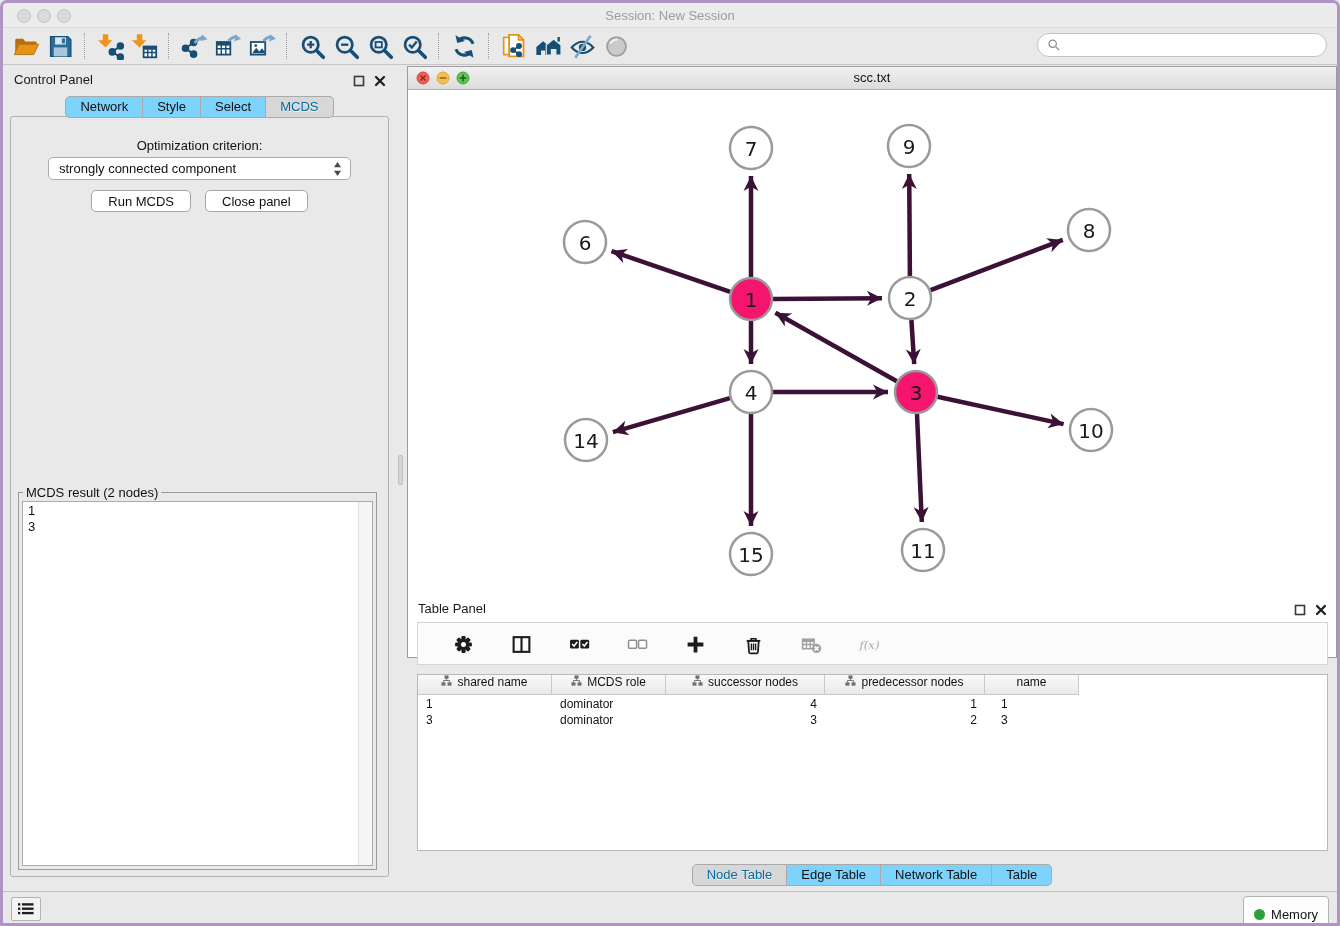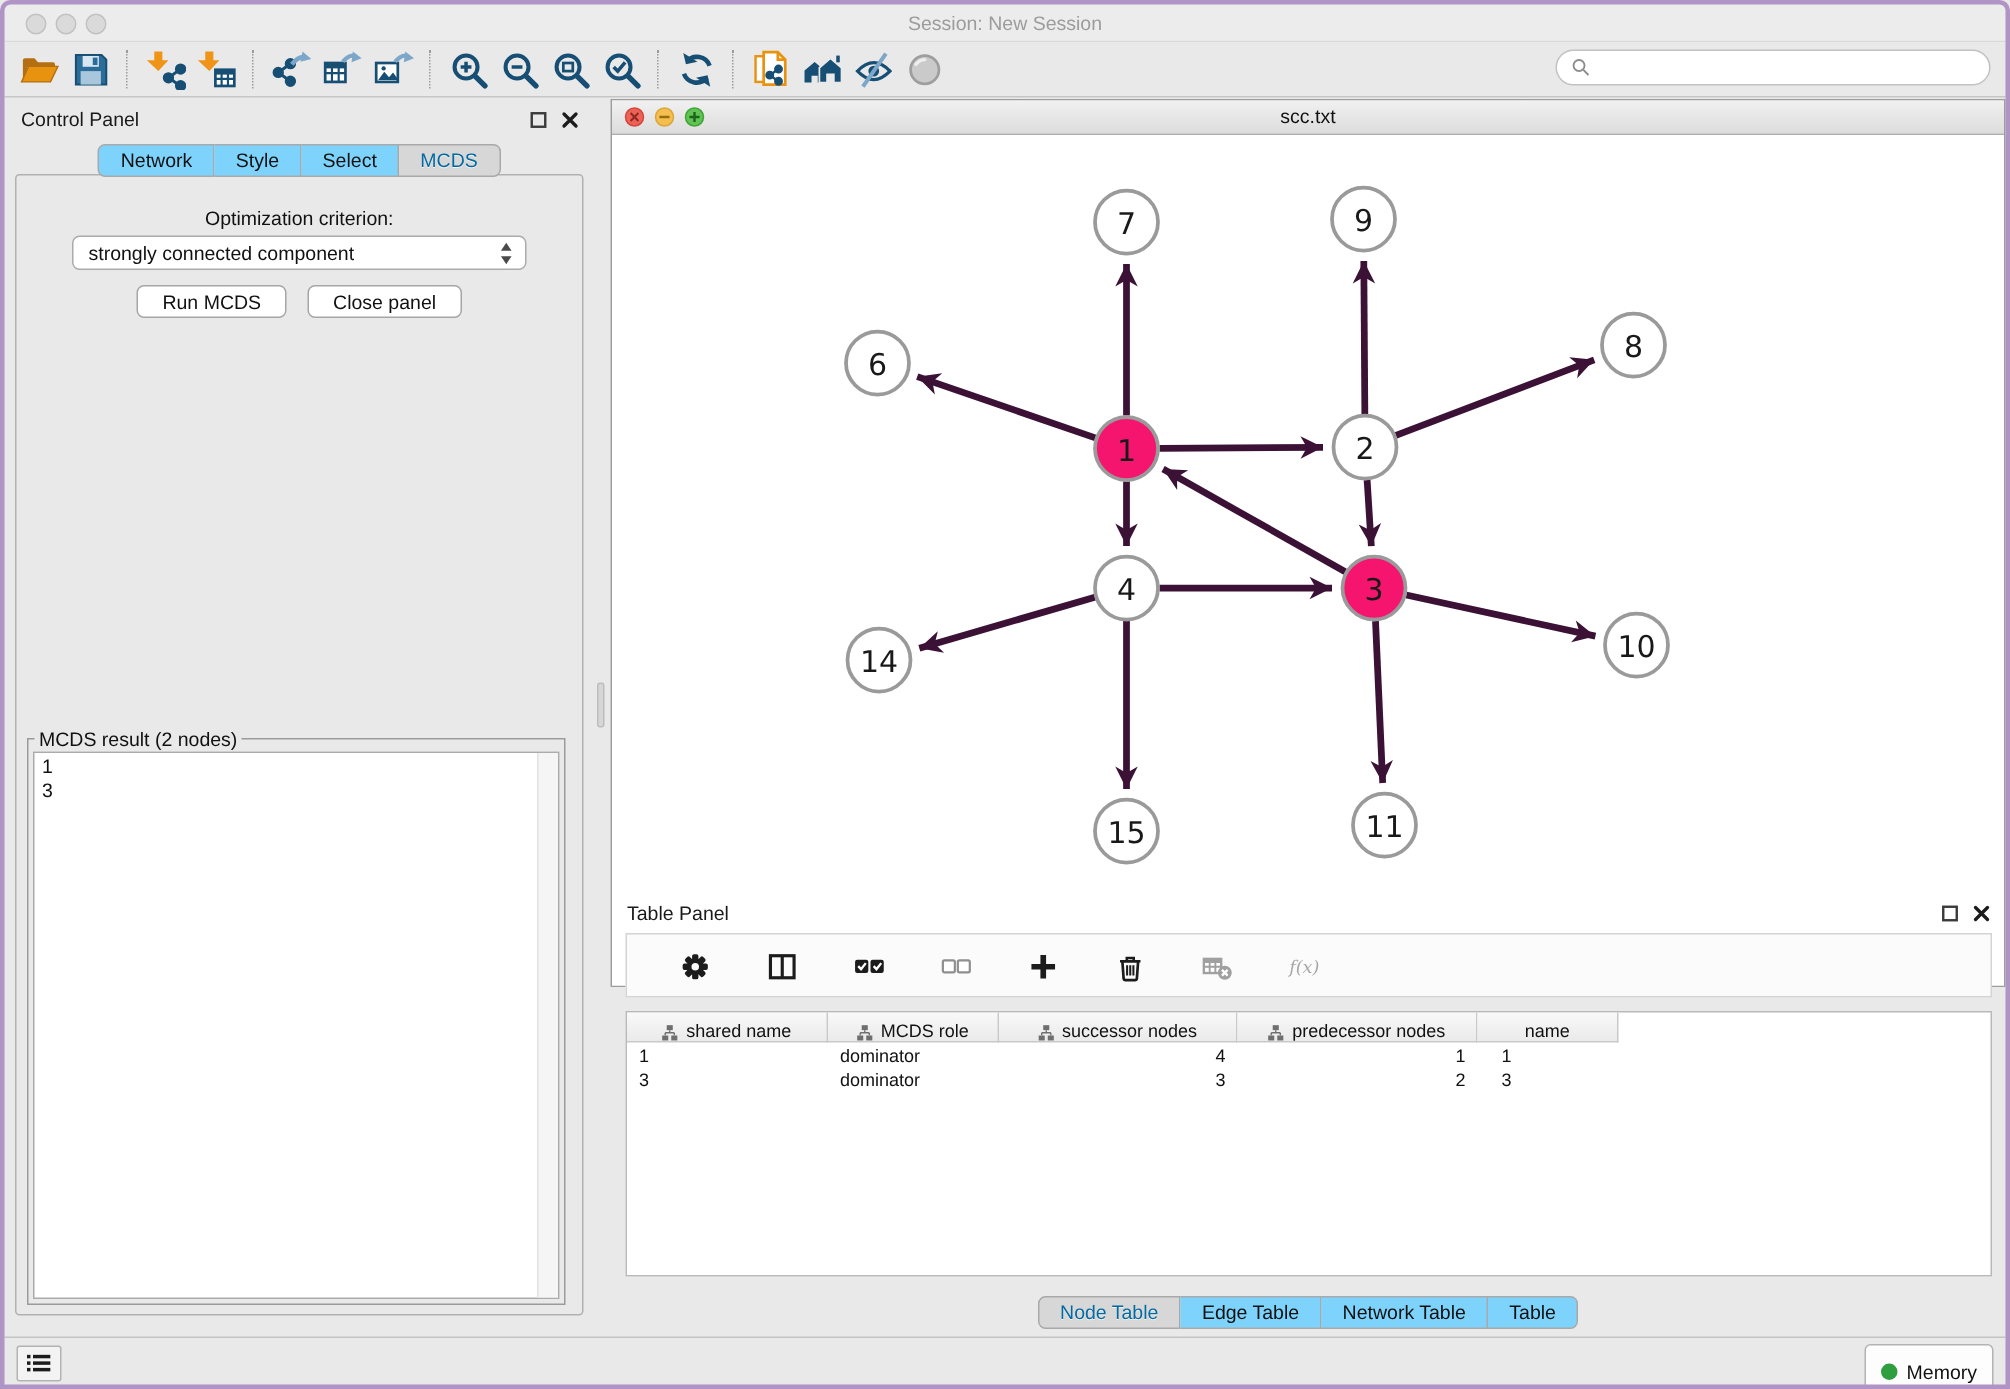--- a/index.html
+++ b/index.html
@@ -62,21 +62,21 @@
   .split-handle{position:absolute;left:398px;top:455px;width:5px;height:30px;background:#d6d6d6;border:1px solid #bdbdbd;border-radius:2px;z-index:5;box-sizing:border-box;}
 
   
   .table-panel{position:absolute;left:407px;top:595px;width:930px;height:294px;}
   .tp-toolbar{position:absolute;top:27px;left:10px;right:9px;height:43px;background:#fbfbfb;border:1px solid #d4d4d4;display:flex;align-items:center;padding-left:14px;gap:16px;box-sizing:border-box;}
   .tpb-btn{width:22px;height:22px;display:flex;align-items:flex-end;justify-content:center;flex:0 0 auto;margin-left:20px;}
   .tpb-btn svg{width:21px;height:21px;}
   .tpb-btn.wide svg{width:31px;height:21px;}
   .tp-table{position:absolute;top:79px;left:10px;right:9px;height:177px;background:#fff;border:1px solid #b9b9b9;box-sizing:border-box;overflow:hidden;}
   .tp-thead{position:absolute;top:0;left:0;height:20px;display:flex;}
-  .th-cell{box-sizing:border-box;height:20px;background:linear-gradient(#f9f9f9,#eaeaea);border-right:1px solid #c9c9c9;border-bottom:1px solid #c9c9c9;display:flex;align-items:flex-end;justify-content:center;gap:5px;font-size:12px;color:#111;}
+  .th-cell{box-sizing:border-box;height:20px;background:linear-gradient(#f9f9f9,#eaeaea);border-right:1px solid #c9c9c9;border-bottom:1px solid #c9c9c9;display:flex;align-items:flex-start;justify-content:center;gap:5px;font-size:12px;color:#111;}
   .tree-ic{display:flex;}
   .tp-tbody{position:absolute;top:21px;left:0;right:0;}
   .tp-row{display:flex;height:16px;font-size:12px;color:#111;}
   .td-cell{box-sizing:border-box;padding:0 8px;line-height:16px;overflow:hidden;}
   .td-cell.a-right{text-align:right;}
   .tp-tabs{position:absolute;bottom:3px;left:0;right:0;align-items:center;}
 
   
   .status-bar{position:absolute;left:3px;right:3px;bottom:3px;height:31px;border-top:1px solid #c3c3c3;background:#e9e9e9;}
   .list-btn{position:absolute;left:8px;top:5px;width:30px;height:24px;background:#f3f3f3;border:1px solid #b3b3b3;border-radius:2px;display:flex;align-items:center;justify-content:center;box-sizing:border-box;}

